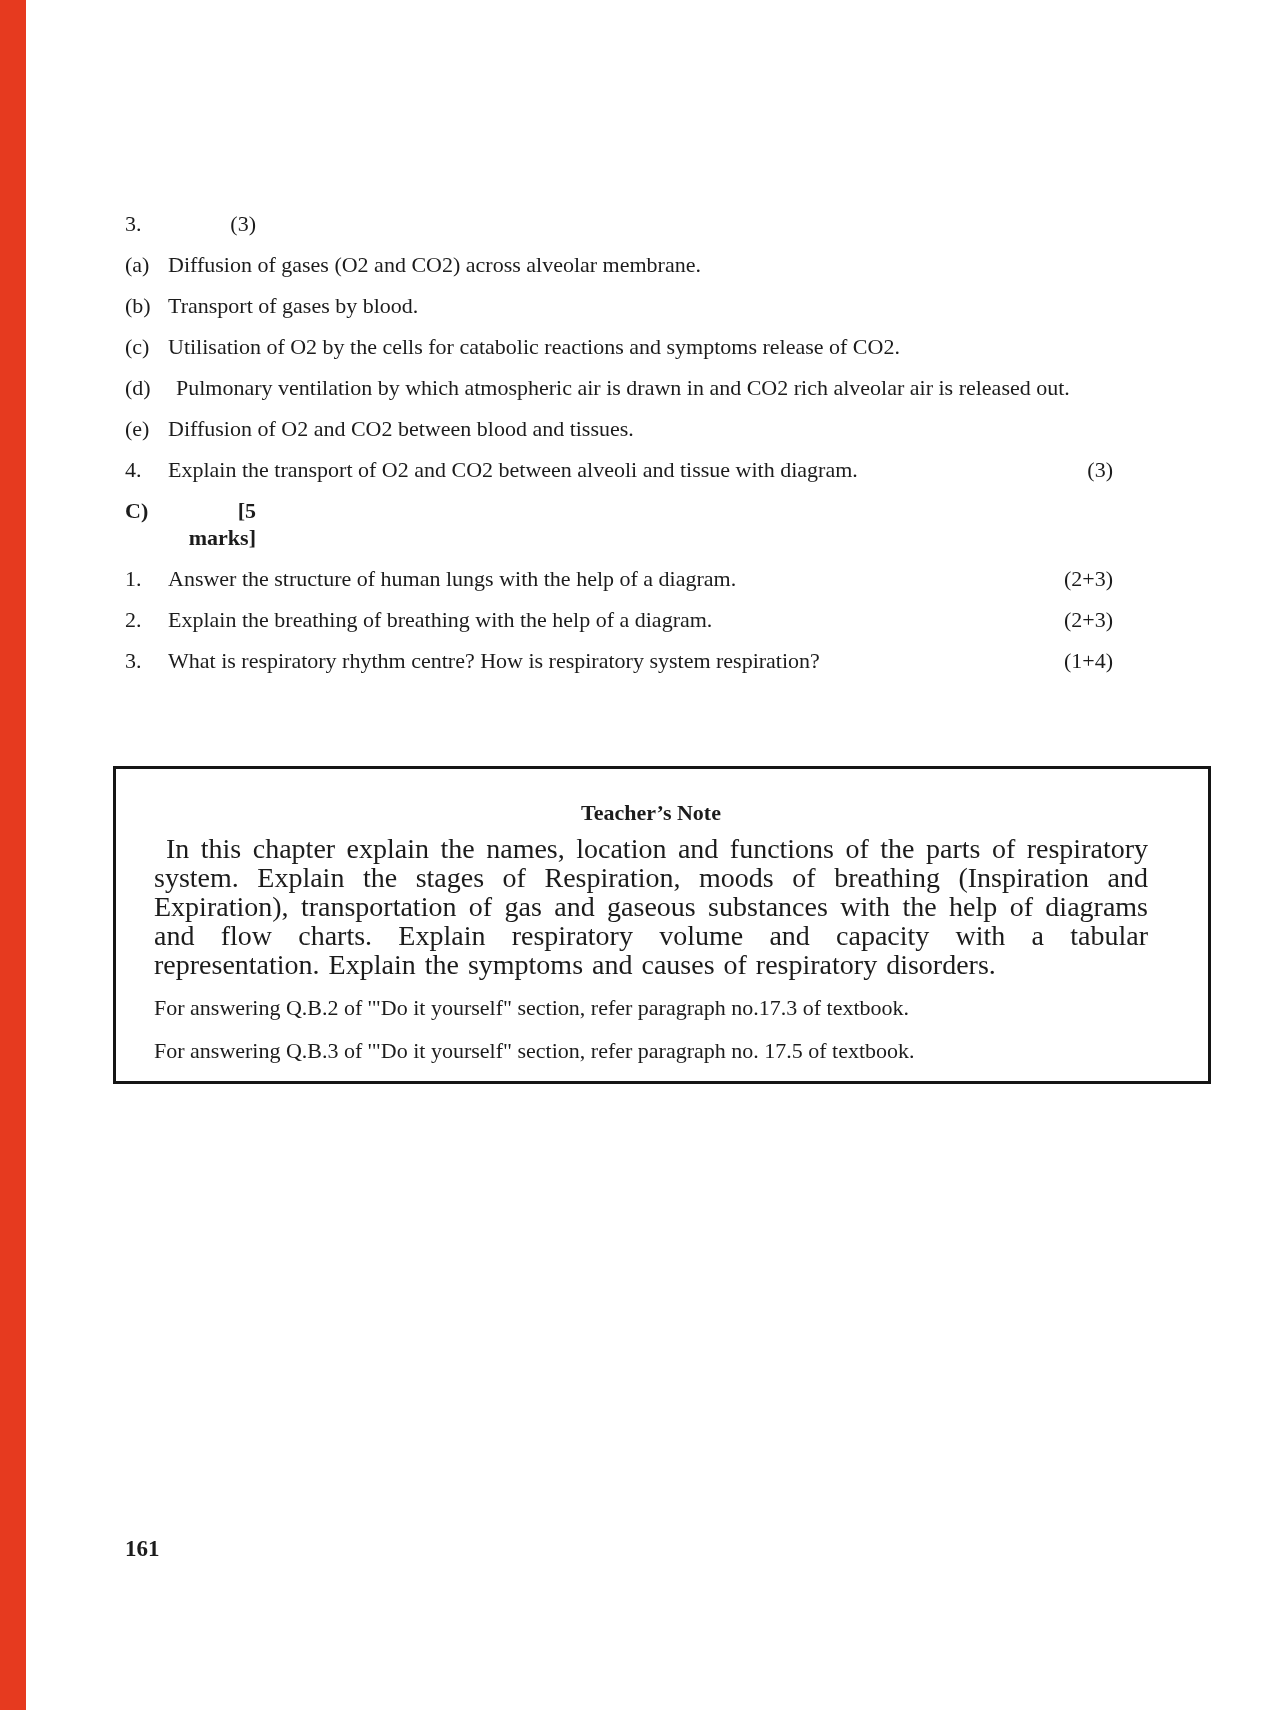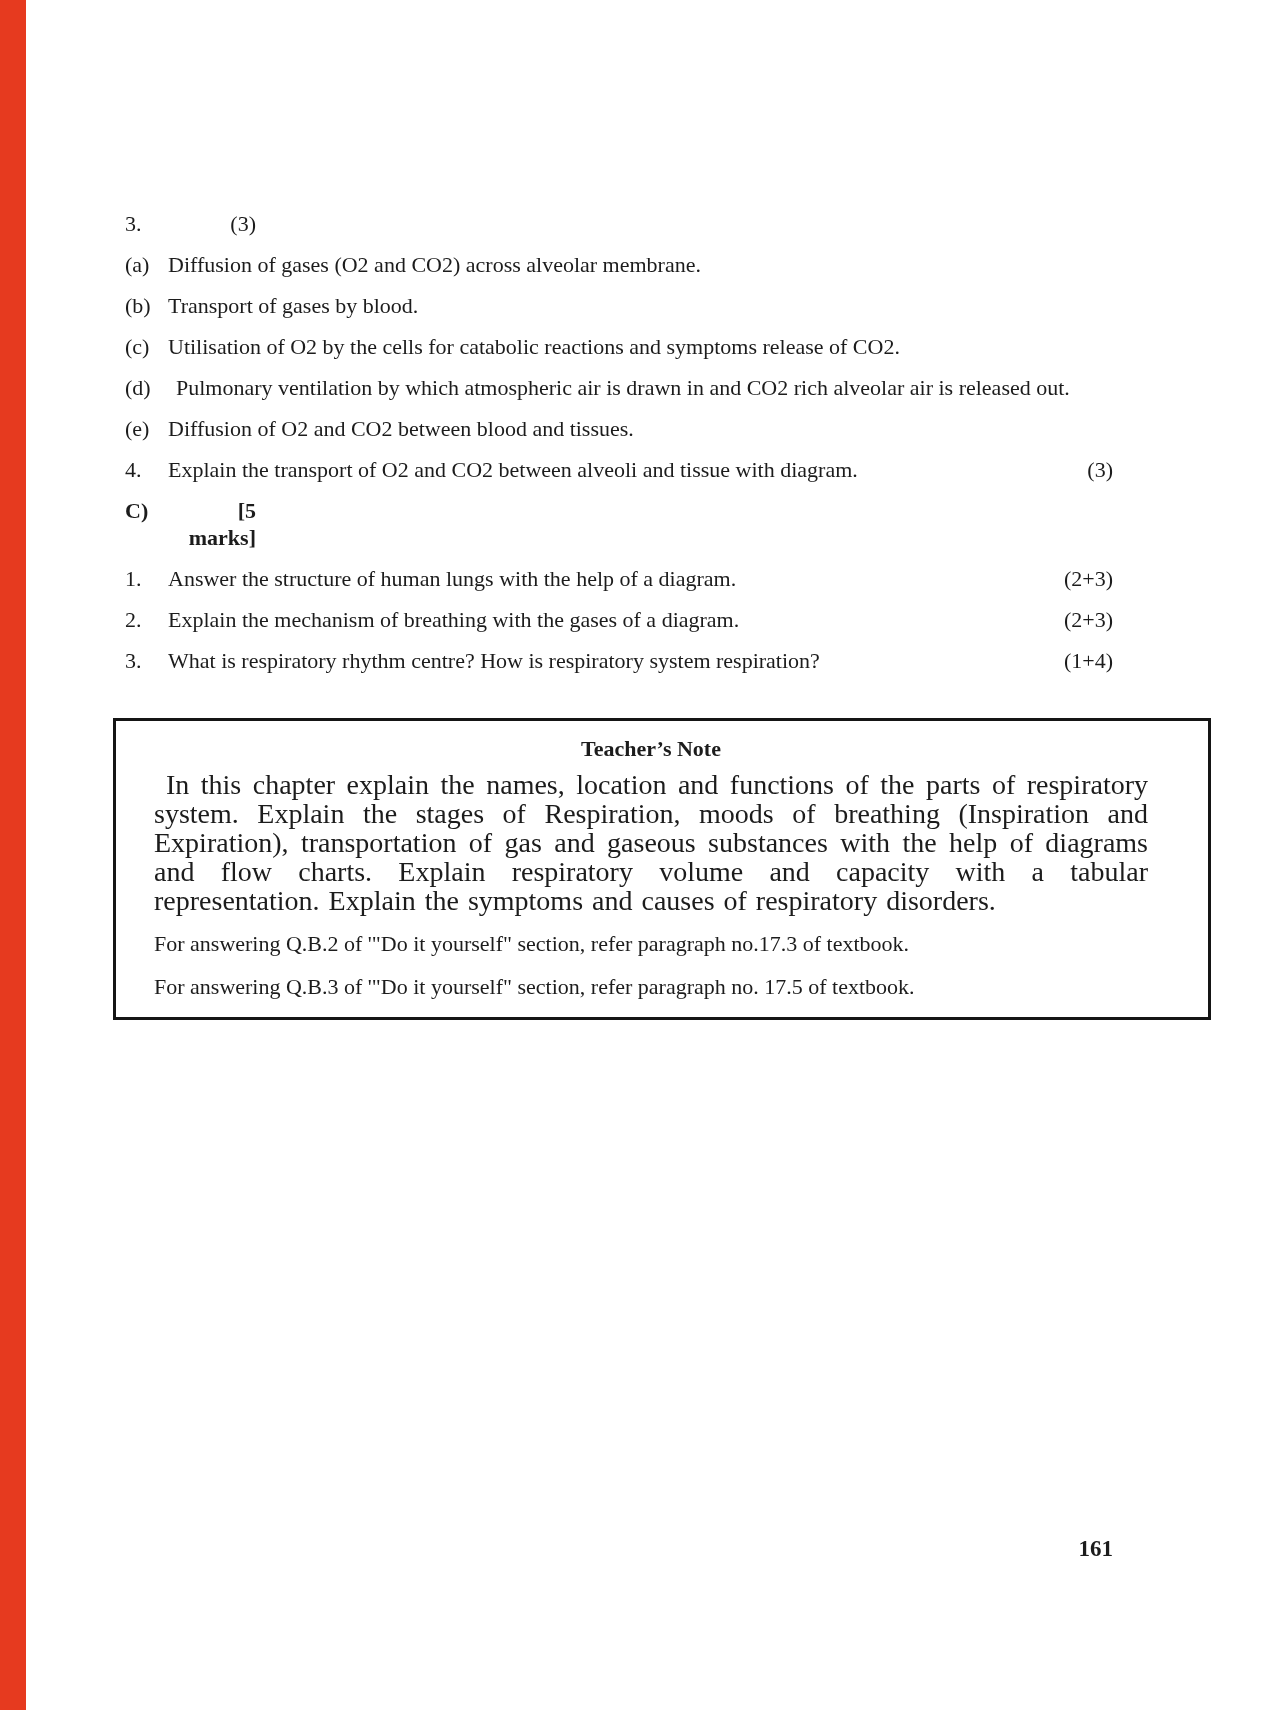--- a/index.html
+++ b/index.html
@@ -48,24 +48,24 @@
   .marks {
     flex: none;
     width: 88px;
     text-align: right;
   }
   .bold {
     font-weight: bold;
   }
   .note-box {
     margin-left: -12px;
-    margin-top: 44px;
+    margin-top: 92px;
     width: 994px;
     border: 3px solid #151515;
-    padding: 14px 60px 16px 38px;
+    padding: 30px 60px 16px 38px;
     box-sizing: content-box;
   }
   .note-title {
     text-align: center;
     font-weight: bold;
     font-size: 22px;
     line-height: 27px;
     margin-bottom: 8px;
   }
   .note-para {
@@ -78,21 +78,21 @@
   .note-line {
     margin-top: 14px;
     font-size: 22px;
     line-height: 29px;
   }
   .page-number {
     position: absolute;
     left: 125px;
     top: 1536px;
     width: 988px;
-    text-align: right;
+    text-align: left;
     font-weight: bold;
     font-size: 23px;
   }
 </style>
 </head>
 <body>
 
 <div class="left-stripe" style="background: rgb(230, 58, 31);"></div>
 
 <div class="content">
@@ -139,21 +139,21 @@
   </div>
 
   <div class="row">
     <span class="num">1.</span>
     <span class="txt">Answer the structure of human lungs with the help of a diagram.</span>
     <span class="marks">(2+3)</span>
   </div>
 
   <div class="row">
     <span class="num">2.</span>
-    <span class="txt">Explain the mechanism of breathing with the gases of a diagram.</span>
+    <span class="txt">Explain the breathing of breathing with the help of a diagram.</span>
     <span class="marks">(2+3)</span>
   </div>
 
   <div class="row">
     <span class="num">3.</span>
     <span class="txt">What is respiratory rhythm centre? How is respiratory system respiration?</span>
     <span class="marks">(1+4)</span>
   </div>
 
   <div class="note-box">

